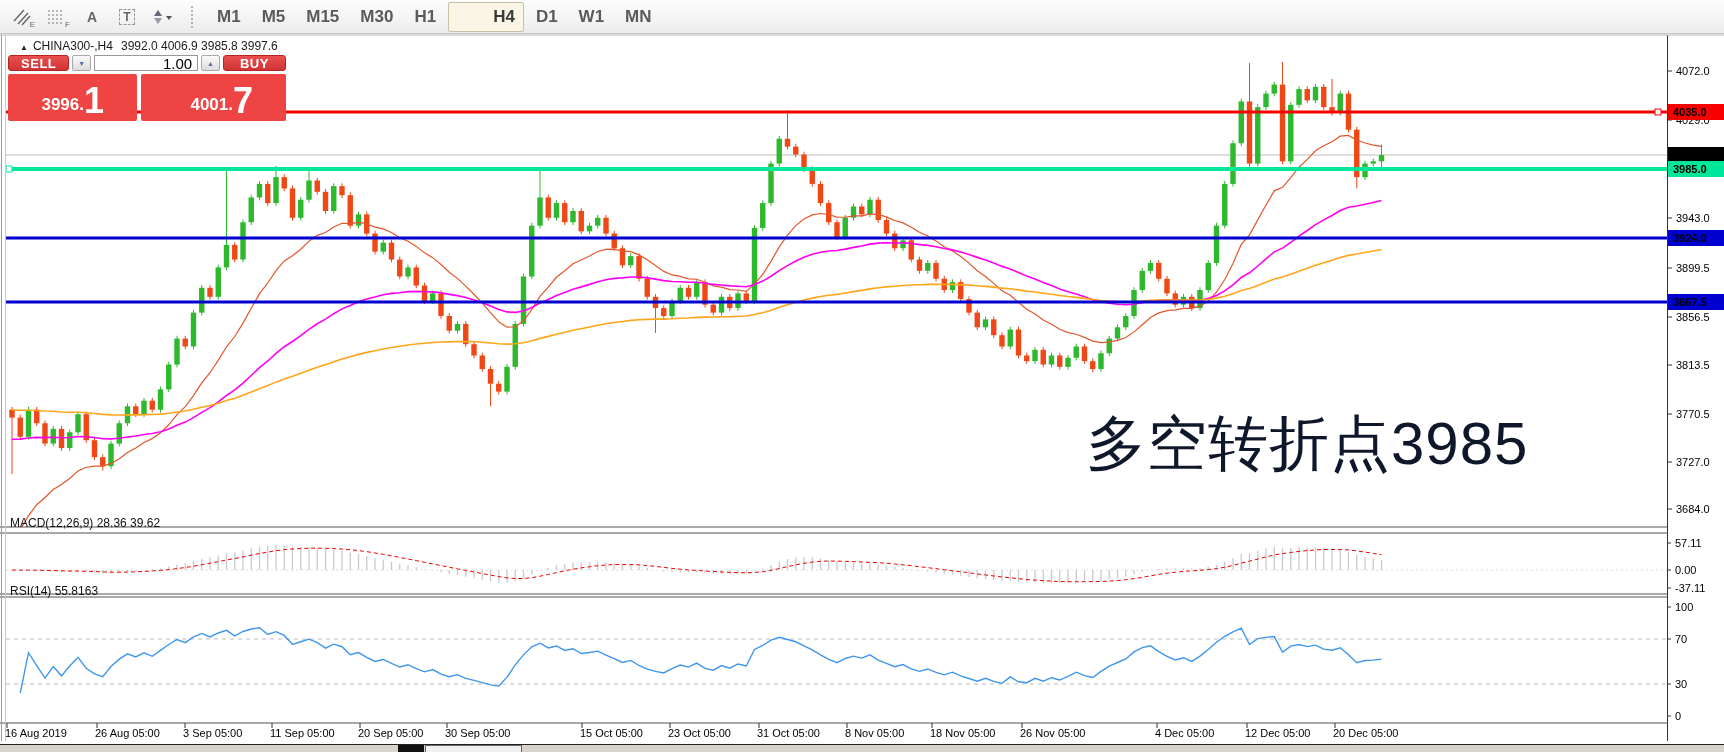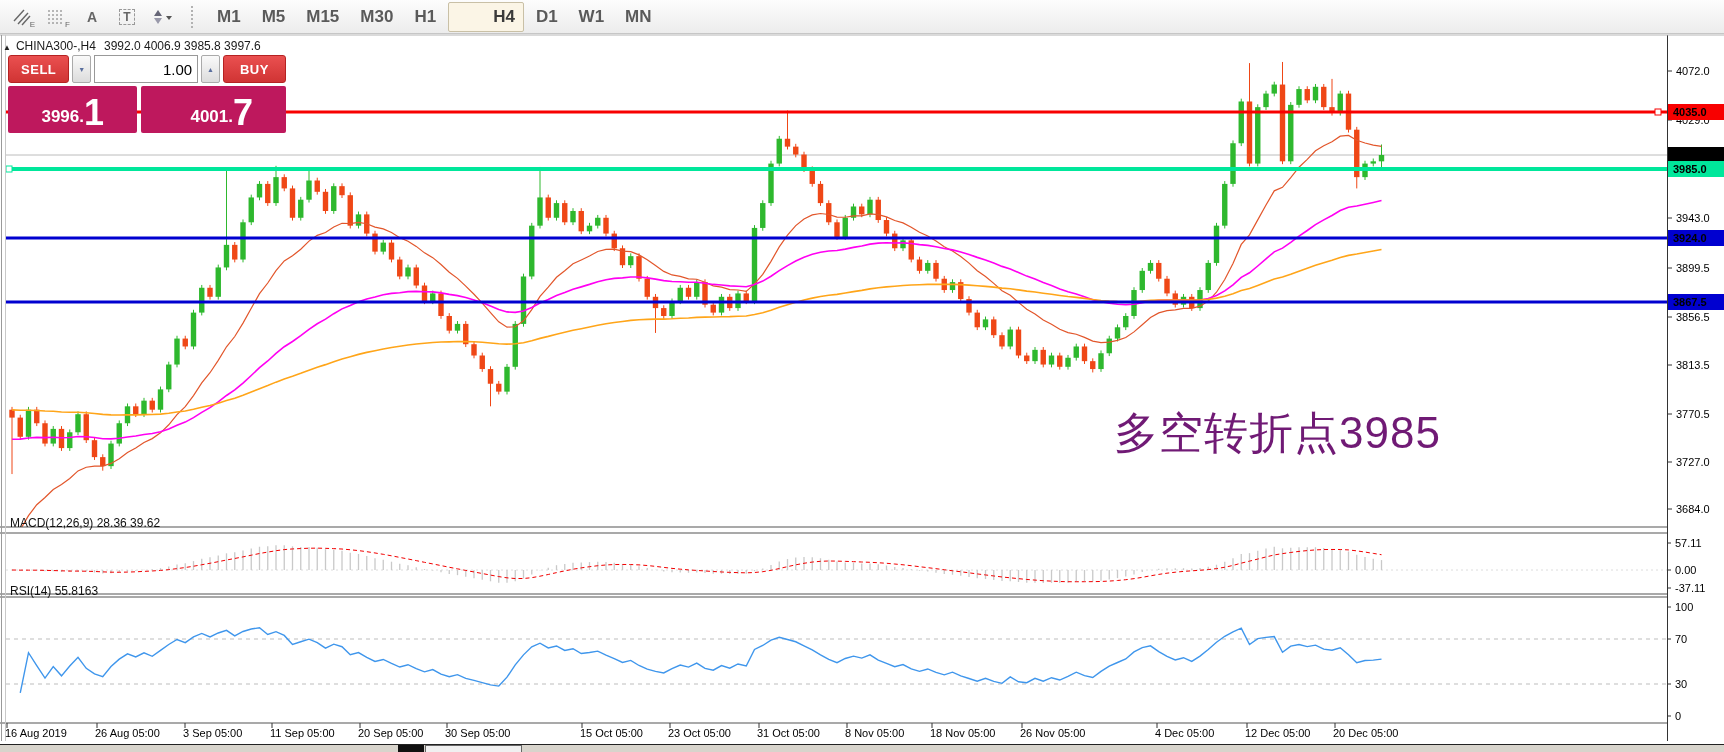--- a/index.html
+++ b/index.html
@@ -13,43 +13,43 @@
             border:1px solid transparent;border-radius:3px;color:#555;position:relative;}
   .tool-sub{position:absolute;right:2px;bottom:1px;font-size:8px;color:#666;}
   .tb-sep{width:4px;height:22px;border-left:2px dotted #b2b2b2;margin:0 8px 0 10px;}
   .tf-btn{padding:4px 8px;font-size:17px;font-weight:bold;color:#5a5a5a;border:1px solid transparent;
           border-radius:2px;cursor:default;}
   .tf-btn.active{background:#fbf5e6;border-color:#c9c0a6;color:#3a3a3a;padding-left:44px;}
   
   #chart-svg{position:absolute;left:0;top:0;}
   svg text{font-family:"Liberation Sans",sans-serif;font-size:11px;fill:#000;}
   
-  #chart-title{position:absolute;left:3px;top:39px;font-size:12px;color:#1a1a1a;z-index:5;text-align:right;}
+  #chart-title{position:absolute;left:20px;top:39px;font-size:12px;color:#1a1a1a;z-index:5;text-align:right;}
   #chart-title .marker{font-size:8px;margin-right:5px;color:#222;}
   #chart-title .ohlc{margin-left:8px;}
   
   #trade-panel{position:absolute;left:8px;top:55px;width:278px;z-index:6;}
-  #tp-row1{display:flex;gap:3px;height:28px;}
+  #tp-row1{display:flex;gap:3px;height:16px;}
   .tp-btn{background:linear-gradient(#ea5050,#d03434);color:#fff;font-weight:bold;font-size:13px;
           border:1px solid #b52222;border-radius:3px;display:flex;align-items:center;
           justify-content:center;letter-spacing:.5px;}
   #sell-btn{width:64px;} #buy-btn{width:66px;}
   .spin-btn{width:18px;background:linear-gradient(#fafafa,#dcdcdc);border:1px solid #aaa;
             border-radius:2px;font-size:7px;color:#5a6f9e;display:flex;align-items:center;justify-content:center;}
   #vol-input{width:92px;border:1px solid #999;font-size:15px;text-align:right;padding:0 5px;
              font-family:"Liberation Sans",sans-serif;}
   #tp-row2{display:flex;gap:4px;margin-top:3px;height:47px;}
-  .px-block{background:#be185d;border-radius:2px;color:#fff;display:flex;align-items:flex-end;
+  .px-block{background:#ef4444;border-radius:2px;color:#fff;display:flex;align-items:flex-end;
             justify-content:center;padding-bottom:3px;}
   #sell-px{width:136px;} #buy-px{width:135px;padding-left:16px;}
   .px-main{font-size:17px;font-weight:bold;line-height:26px;}
   .px-big{font-size:36px;font-weight:bold;line-height:34px;}
   
-  #annotation{position:absolute;left:1086px;top:404px;font-size:44px;color:#701a75;z-index:4;
-              white-space:nowrap;letter-spacing:1px;margin-left:28px;}
+  #annotation{position:absolute;left:1086px;top:404px;font-size:60px;color:#0f172a;z-index:4;
+              white-space:nowrap;letter-spacing:1px;}
   
   .ind-label{position:absolute;left:10px;font-size:12px;color:#111;z-index:5;}
   #macd-label{top:516px;} #rsi-label{top:584px;}
   
   #bottom-strip{position:absolute;left:0;top:744px;width:1724px;height:8px;background:#d8d4cc;
                 border-top:1px solid #222;z-index:5;}
   #strip-block{position:absolute;left:398px;top:0;width:26px;height:7px;background:#111;}
   #strip-thumb{position:absolute;left:425px;top:0;width:95px;height:6px;background:#f0f0f0;
                border:1px solid #666;}
 </style>

